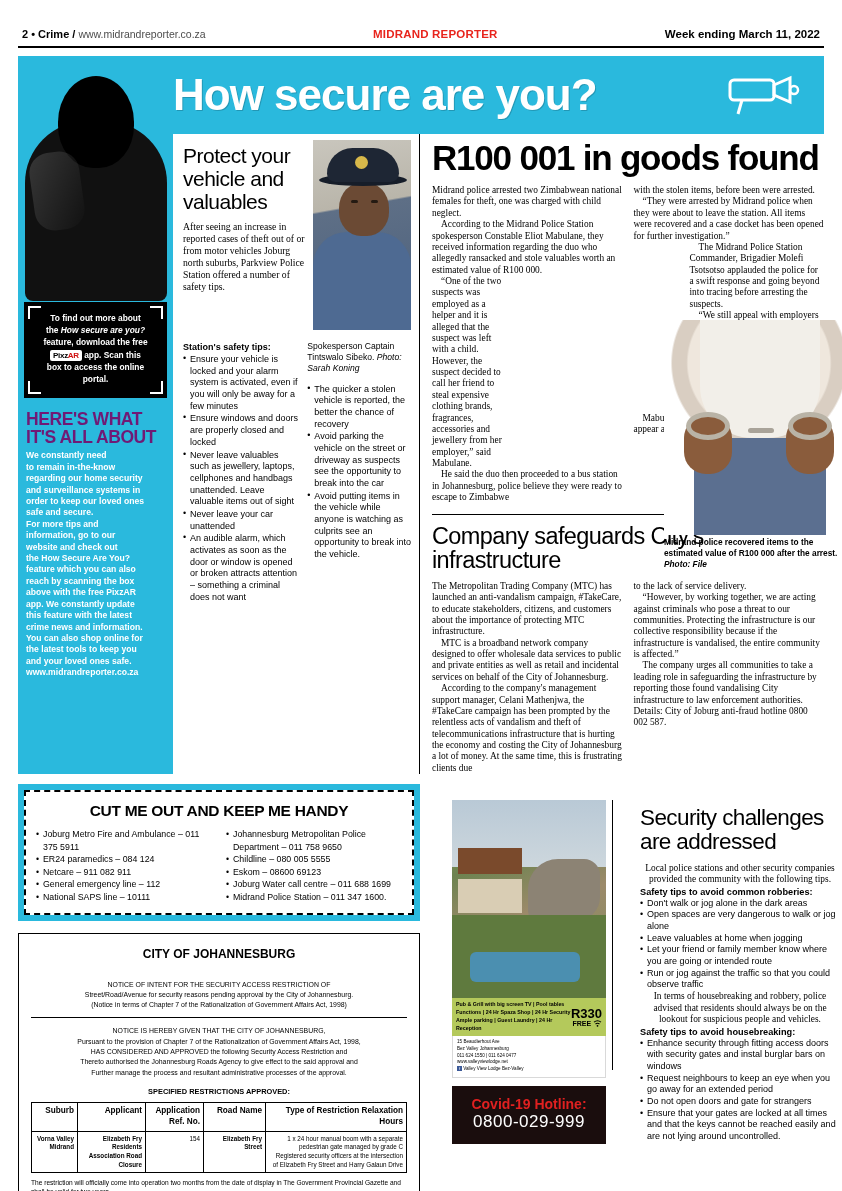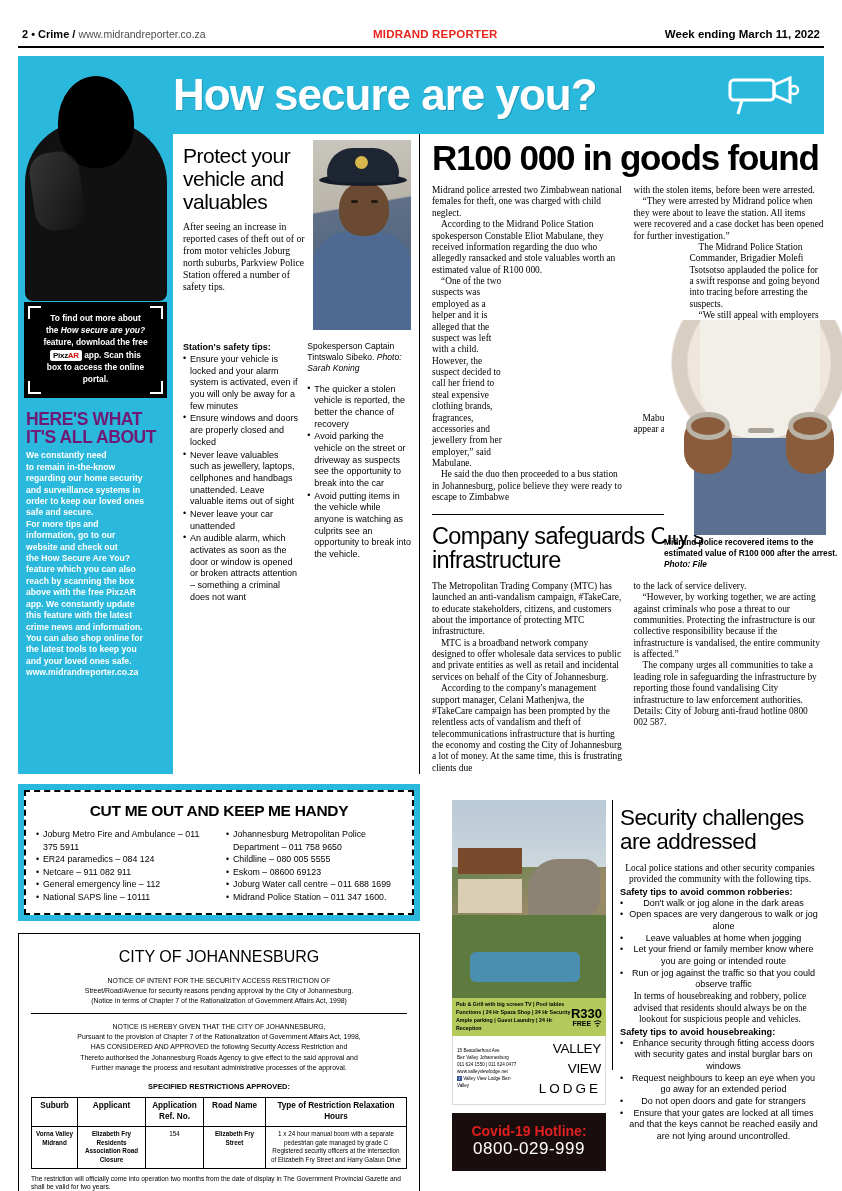--- a/index.html
+++ b/index.html
@@ -168,27 +168,27 @@
   .coupon-cols { display:flex; gap:14px; }
   .coupon-cols ul { list-style:none; margin:0; padding:0; font-size:8.8px; line-height:1.42; flex:1;}
   .coupon-cols li { padding-left:7px; position:relative; }
   .coupon-cols li:before{content:"•";position:absolute;left:0;}
 
   
   .coj {
     border:1px solid #000; margin-top:12px; padding:10px 12px 10px;
     font-size:6.6px; line-height:1.34;
   }
-  .coj h4 { text-align:center; font-size:16px; font-weight:normal; margin:2px 0 8px;}
+  .coj h4 { text-align:center; font-size:12px; font-weight:bold; margin:2px 0 18px;}
   .coj .sub { text-align:center; font-size:6.9px; line-height:1.45; }
   .coj hr { border:0; border-top:1px solid #000; margin:7px 0 8px; }
   .coj .given { text-align:center; font-size:6.9px; line-height:1.5; }
   .coj .spec { text-align:center; font-weight:bold; font-size:7.4px; margin:9px 0 5px; }
   table.coj-t { width:100%; border-collapse:collapse; font-size:6.3px; }
-  table.coj-t th, table.coj-t td { border:1px solid #000; padding:3px 3px; text-align:center; vertical-align:top;}
+  table.coj-t th, table.coj-t td { border:1px solid #000; padding:3px 3px; text-align:right; vertical-align:top;}
   table.coj-t th { font-weight:bold; font-size:8.2px; }
   table.coj-t td { line-height:1.36; }
   .coj p { margin:6px 0 0; }
 
   
   .br-wrap { position:absolute; left:452px; top:800px; width:154px; }
   .lodge-photo {
     width:154px; height:198px;
     background:linear-gradient(160deg,#8ea06a 0%,#6d8350 30%,#9c8a6a 55%,#7a8c5c 100%);
     position:relative; overflow:hidden;
@@ -211,25 +211,25 @@
   }
   .lodge-name { text-align:right; }
   .lodge-name .n1 { font-size:13.5px; letter-spacing:-.3px; }
   .lodge-name .n2 { font-size:13.5px; letter-spacing:3px; }
   .covid {
     background:#1a0d0d; margin-top:8px; padding:10px 4px 12px; text-align:center;
   }
   .covid .c1 { color:#e02020; font-size:14px; font-weight:bold; }
   .covid .c2 { color:#fff; font-size:17px; font-weight:normal; letter-spacing:.5px; }
 
-  .sec-ch { position:absolute; left:620px; top:806px; width:200px; }
+  .sec-ch { position:absolute; left:640px; top:806px; width:200px; }
   .sec-ch h2 { font-size:22.5px; font-weight:normal; letter-spacing:-.6px; line-height:1.06; margin:0 0 9px; }
   .sec-ch .lead { font-family:"Liberation Serif", serif; font-size:9.4px; line-height:1.22;text-align:center; }
   .sec-ch .bold-line { font-weight:bold; font-size:9.2px; margin-top:1px; font-family:"Liberation Sans",sans-serif;}
-  .sec-ch ul { list-style:none; margin:1px 0 0 0; padding:0; font-size:9px; line-height:1.3;text-align:center; }
+  .sec-ch ul { list-style:none; margin:1px 0 0 0; padding:0; font-size:9px; line-height:1.3; }
   .sec-ch ul li { padding-left:7px; position:relative; margin-bottom:0px;}
   .sec-ch ul li:before{content:"•";position:absolute;left:0;}
   .divider-v { position:absolute; left:612px; top:800px; width:1px; height:270px; background:#000; }
 </style>
 </head>
 <body>
 
 <div class="page">
 
   <div class="masthead">
@@ -340,21 +340,21 @@
             <ul class="tips" style="margin-top:9px">
               <li>The quicker a stolen vehicle is reported, the better the chance of recovery</li>
               <li>Avoid parking the vehicle on the street or driveway as suspects see the opportunity to break into the car</li>
               <li>Avoid putting items in the vehicle while anyone is watching as culprits see an opportunity to break into the vehicle.</li>
             </ul>
           </div>
         </div>
       </div>
 
       <div class="col-right">
-        <div class="art-h1">R100 000 in goods found</div>
+        <div class="art-h1">R100 001 in goods found</div>
 
         <div class="art-2col" style="position:relative">
           <div class="art-p">
             <p class="first">Midrand police arrested two Zimbabwean national females for theft, one was charged with child neglect.</p>
             <p>According to the Midrand Police Station spokesperson Constable Eliot Mabulane, they received information regarding the duo who allegedly ransacked and stole valuables worth an estimated value of R100 000.</p>
             <p style="width:76px">“One of the two suspects was employed as a helper and it is alleged that the suspect was left with a child. However, the suspect decided to call her friend to steal expensive clothing brands, fragrances, accessories and jewellery from her employer,” said Mabulane.</p>
             <p>He said the duo then proceeded to a bus station in Johannesburg, police believe they were ready to escape to Zimbabwe</p>
           </div>
           <div class="art-p">
             <p class="first">with the stolen items, before been were arrested.</p>
@@ -490,24 +490,20 @@
     <div class="lodge-white">
       <div>
         <div>15 Beaudierhout Ave</div>
         <div>Bez Valley Johannesburg</div>
         <div>011 624 1550 | 011 624 0477</div>
         <div>www.valleyviewlodge.net</div>
         <div>
           <span style="display:inline-block;width:5px;height:5px;background:#3b5998;color:#fff;font-size:4px;text-align:center;line-height:5px">f</span>
           <span>Valley View Lodge Bez-Valley</span>
         </div>
-      </div>
-      <div class="lodge-name">
-        <div class="n1">VALLEY VIEW</div>
-        <div class="n2">LODGE</div>
       </div>
     </div>
 
     <div class="covid">
       <div class="c1">Covid-19 Hotline:</div>
       <div class="c2">0800-029-999</div>
     </div>
   </div>
 
   <div class="sec-ch">

